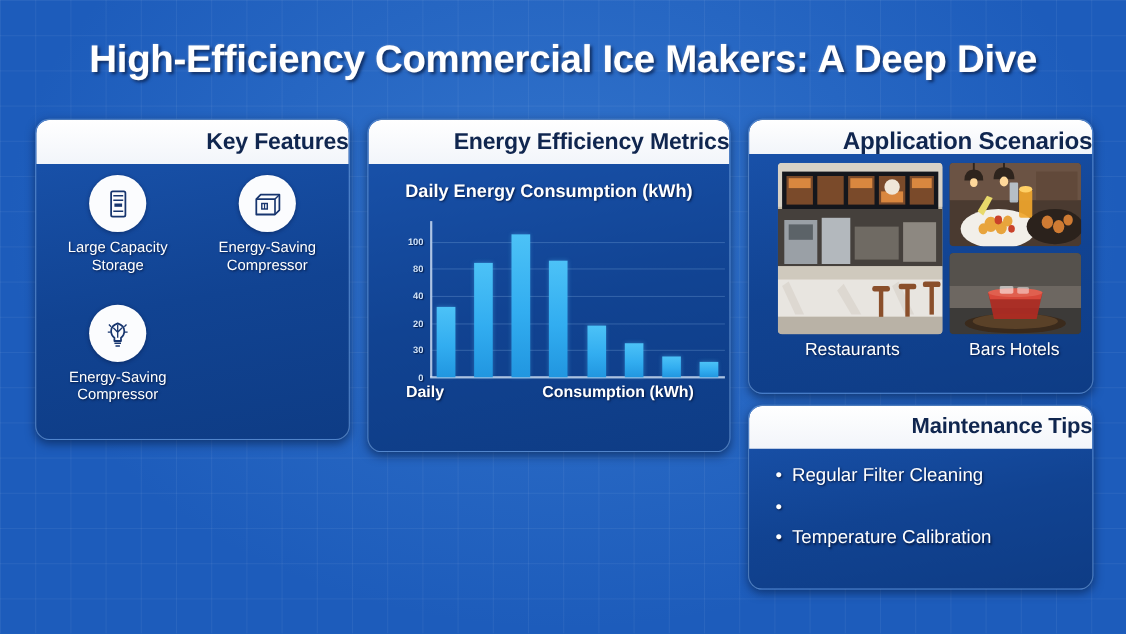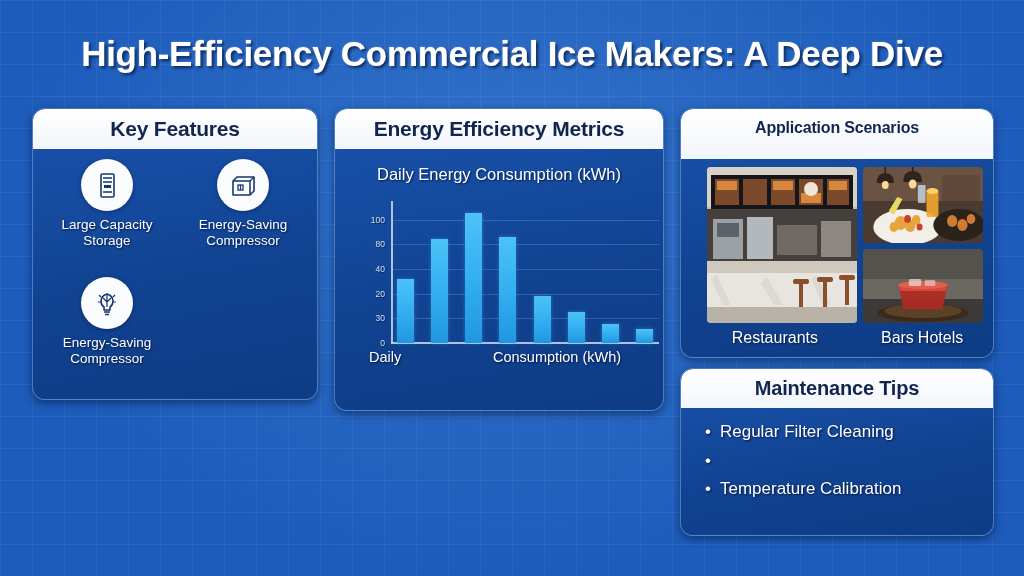--- a/index.html
+++ b/index.html
@@ -44,21 +44,21 @@
     position: absolute;
     border-radius: 13px;
     background: linear-gradient(170deg, #1a54ae 0%, #114392 55%, #0e3c85 100%);
     box-shadow: 0 3px 9px rgba(0,15,45,0.5);
     border: 1px solid rgba(150,195,245,0.45);
     overflow: hidden;
   }
   .panel-head {
     background: linear-gradient(#ffffff, #f2f5fa);
     border-radius: 12px 12px 0 0;
-    text-align: center;
+    text-align: right;
     color: #10264f;
     font-weight: bold;
     letter-spacing: -0.2px;
   }
   .panel-body { position: relative; }
 
   
   #panel-features { left: 32px; top: 108px; width: 286px; height: 292px; }
   #panel-features .panel-head { height: 40px; line-height: 40px; font-size: 21px; }
   #features-grid {
@@ -88,21 +88,21 @@
     color: #ffffff;
     text-align: center;
     line-height: 1.2;
     text-shadow: 1px 1px 2px rgba(0,15,50,0.8);
     max-width: 128px;
   }
 
   
   #panel-chart { left: 334px; top: 108px; width: 330px; height: 303px; }
   #panel-chart .panel-head { height: 40px; line-height: 40px; font-size: 21px; }
-  #chart-area { height: 262px; position: relative; }
+  #chart-area { height: 262px; position: relative; font-weight: bold; }
 
   #chart-title {
     position: absolute; top: 16px; left: 0; width: 100%;
     text-align: center; color: #ffffff; font-size: 16.5px;
     text-shadow: 1px 1px 2px rgba(0,15,50,0.8);
   }
 
   #plot {
     position: absolute;
     left: 43px; top: 52px;
@@ -151,21 +151,21 @@
   #xtick-0 { left: 34px; top: 200px; }
   #xtick-1 { left: 158px; top: 200px; }
   #xlabel {
     position: absolute; top: 226px; left: 0; width: 100%;
     text-align: center; color: #ffffff; font-size: 16.5px;
     text-shadow: 1px 1px 2px rgba(0,15,50,0.85);
   }
 
   
   #panel-apps { left: 680px; top: 108px; width: 314px; height: 250px; }
-  #panel-apps .panel-head { height: 50px; line-height: 38px; font-size: 16px; }
+  #panel-apps .panel-head { height: 31px; line-height: 38px; font-size: 22px; }
   #apps-body { height: 211px; padding: 8px 10px 0 26px; }
   #photo-grid {
     display: grid;
     grid-template-columns: 150px 1fr;
     grid-template-rows: 76px 74px;
     gap: 6px;
     height: 156px;
   }
   .photo { border-radius: 4px; overflow: hidden; position: relative; }
   #photo-restaurants { grid-row: 1 / span 2; }

